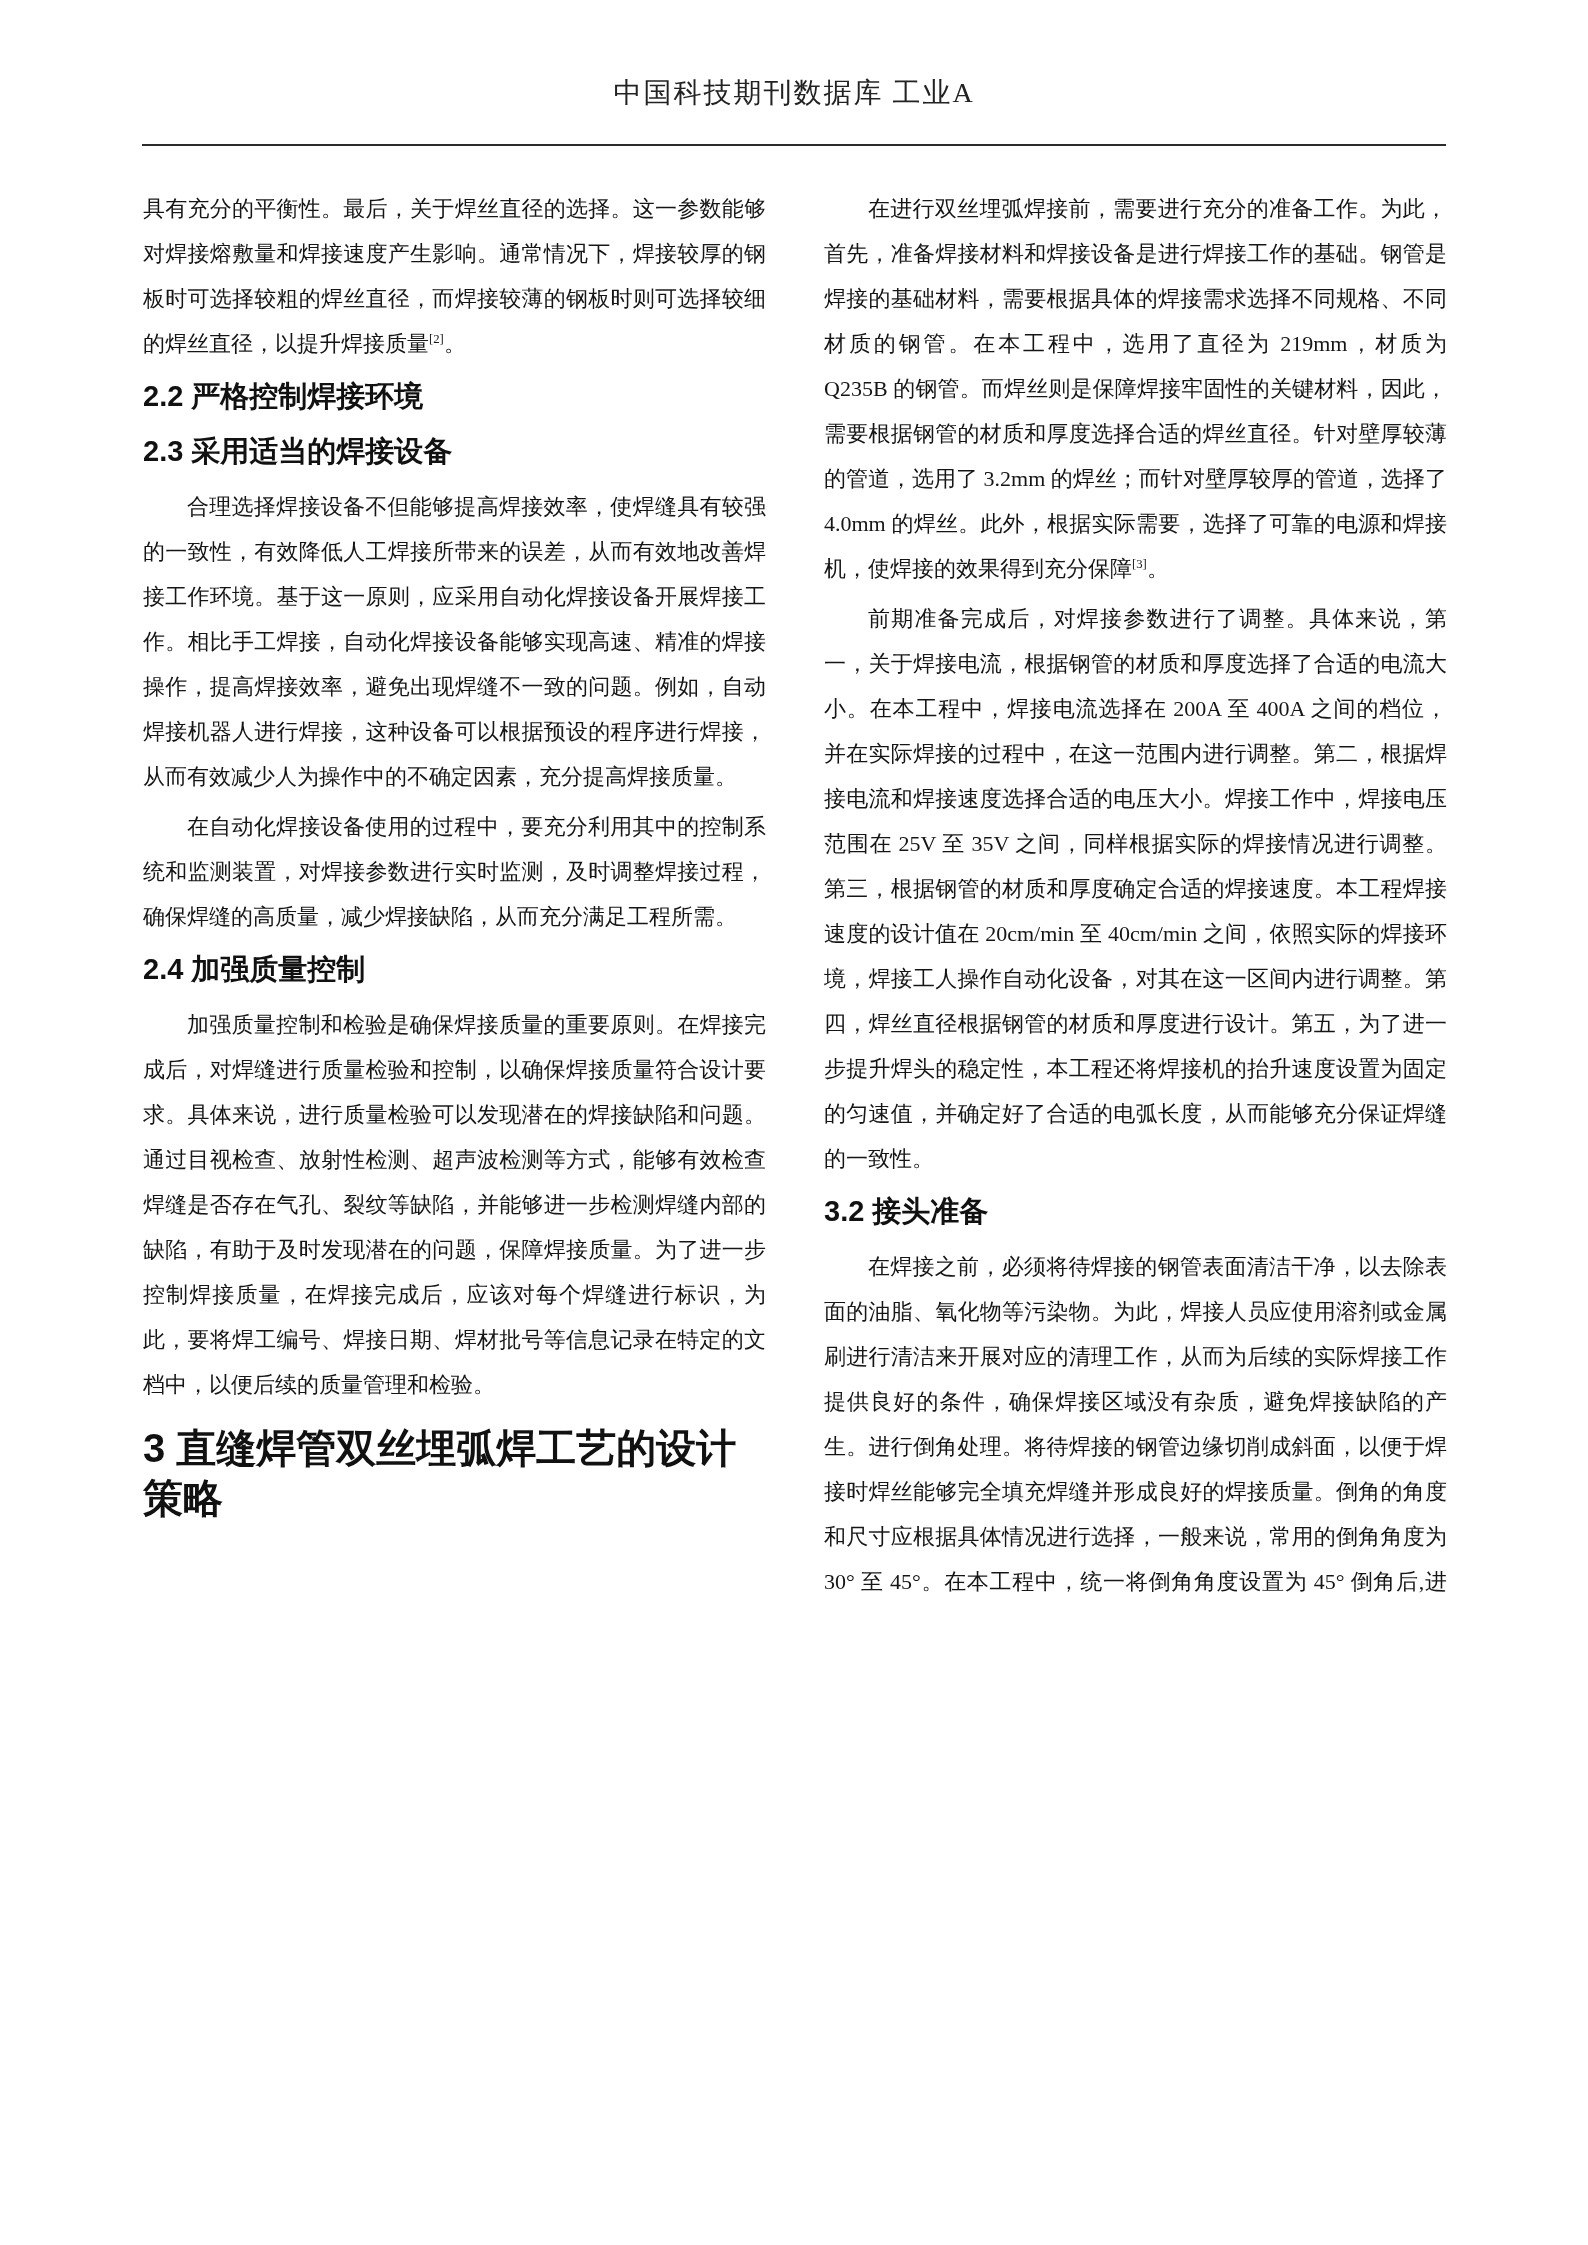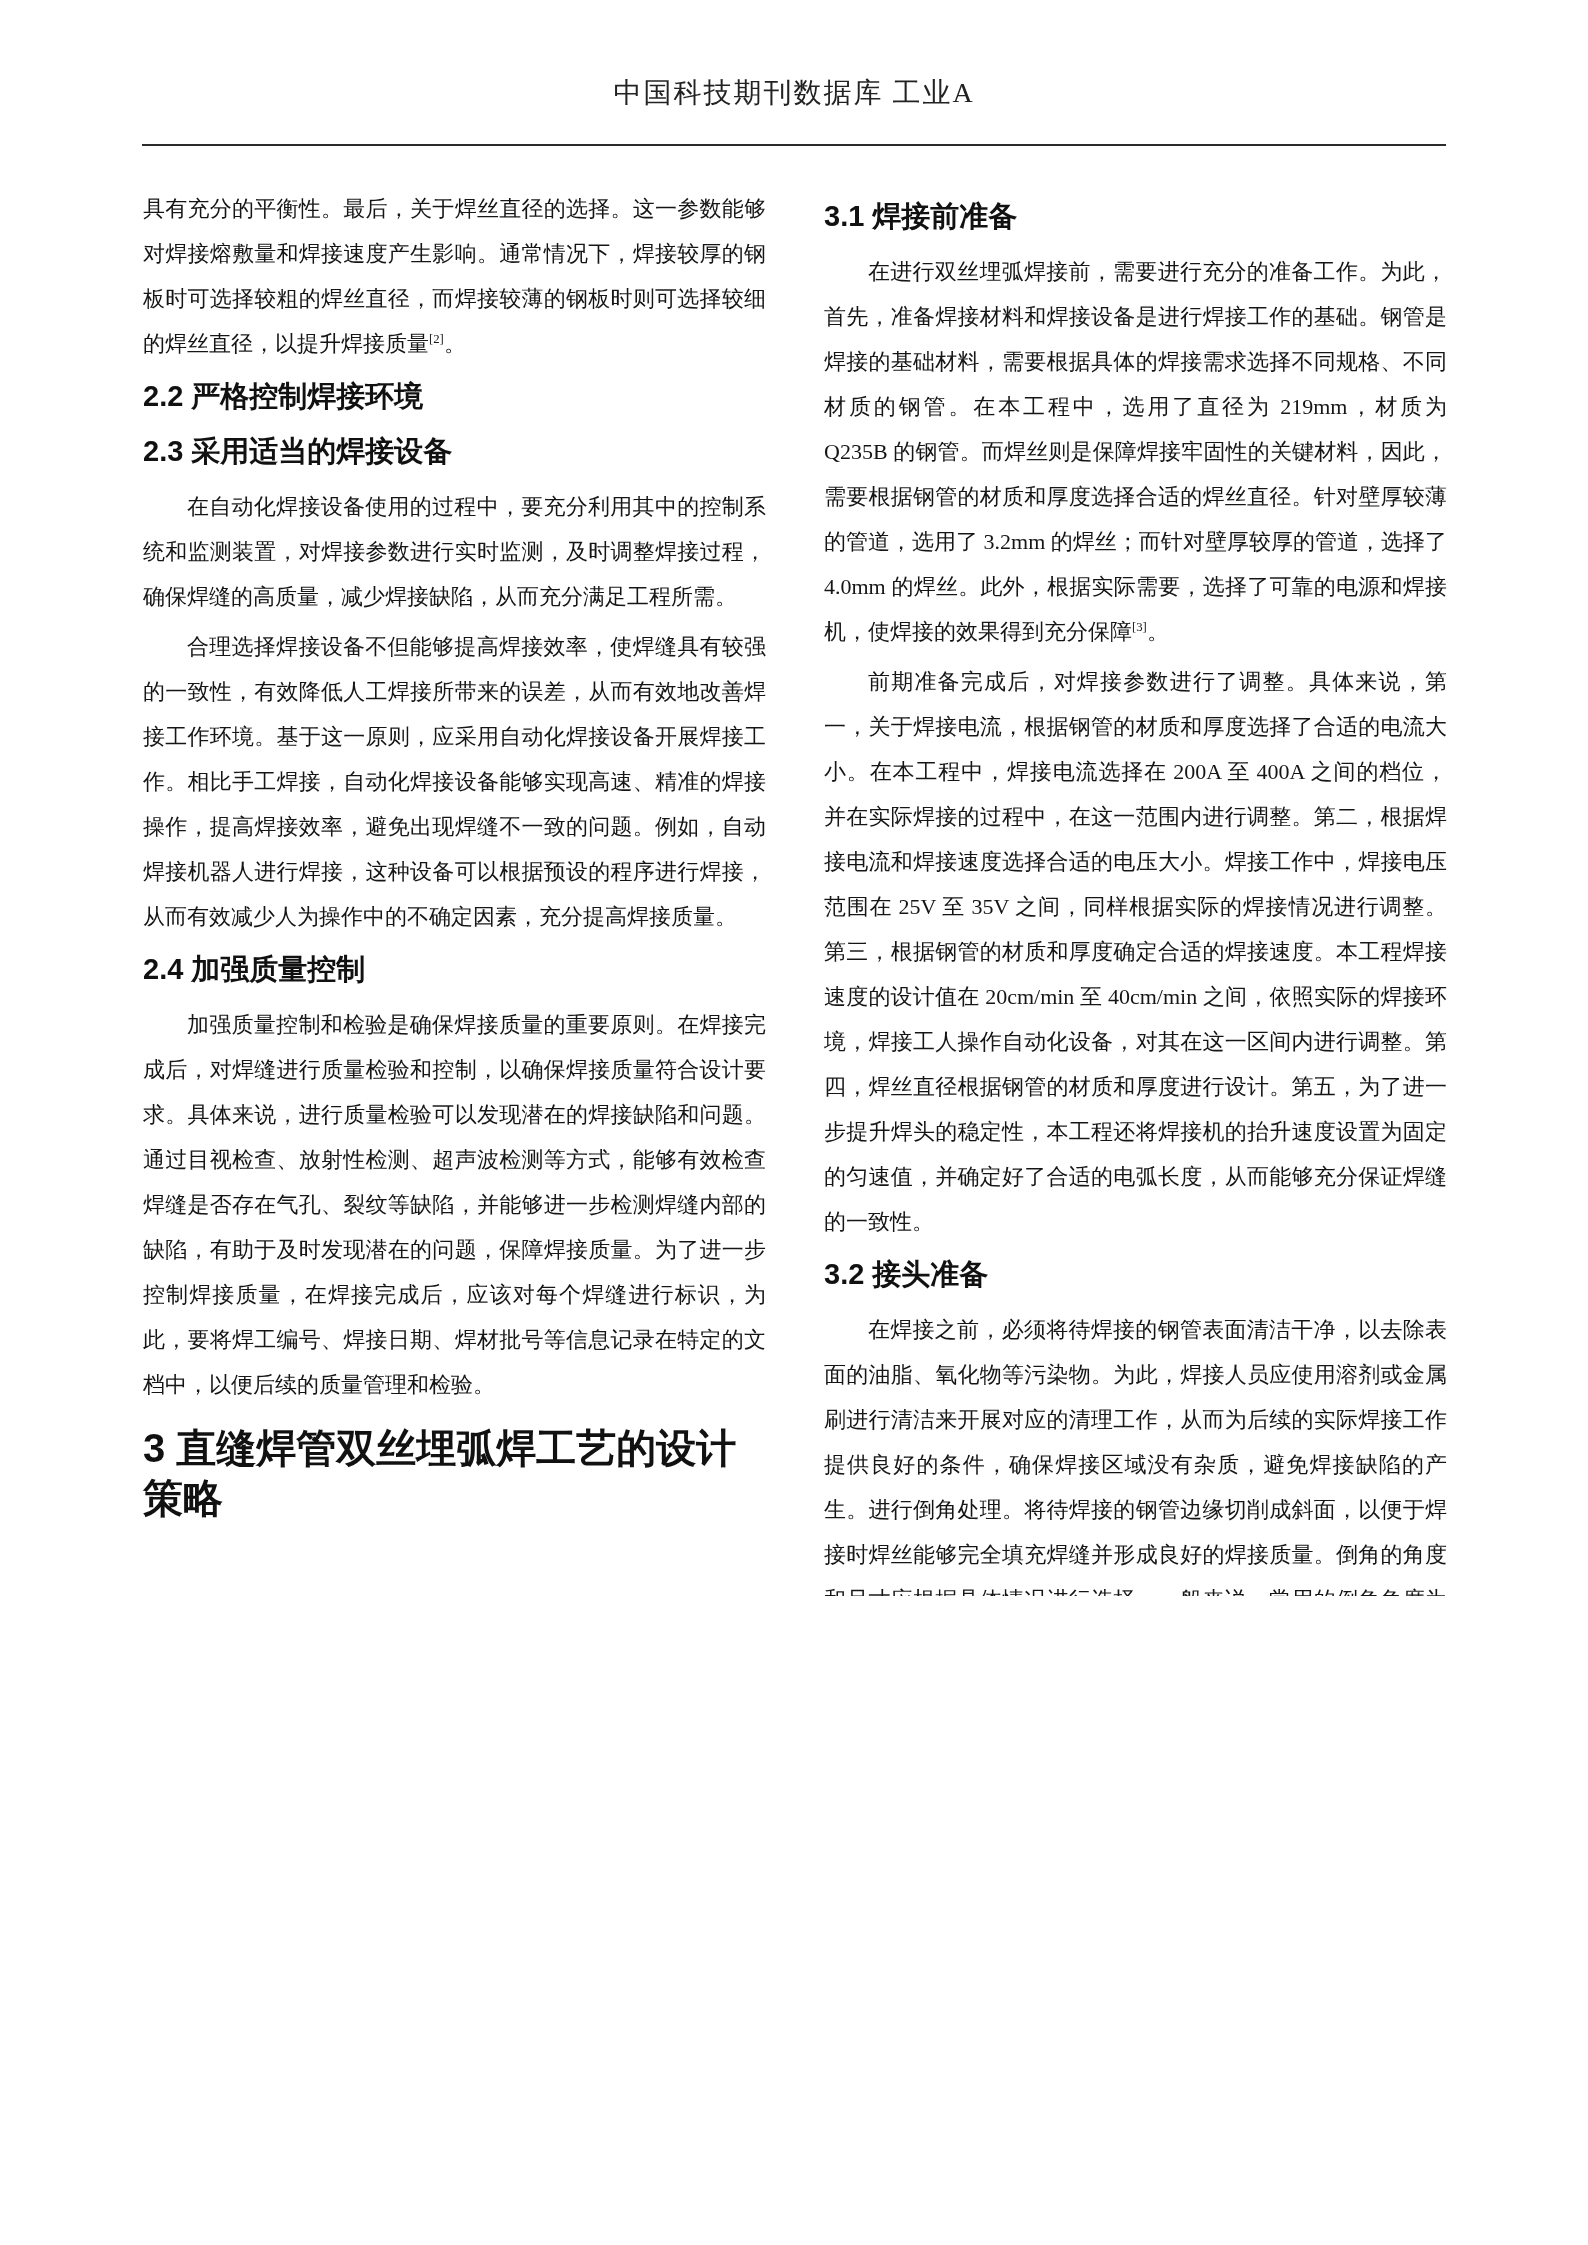--- a/index.html
+++ b/index.html
@@ -109,36 +109,35 @@
 
     <div class="col">
 
       <p class="body no-indent"><span>具有充分的平衡性。最后，关于焊丝直径的选择。这一参数能够对焊接熔敷量和焊接速度产生影响。通常情况下，焊接较厚的钢板时可选择较粗的焊丝直径，而焊接较薄的钢板时则可选择较细的焊丝直径，以提升焊接质量</span><sup class="ref">[2]</sup><span>。</span></p>
 
       <h2 class="sub-heading">2.2 严格控制焊接环境</h2>
 
 
       <h2 class="sub-heading">2.3 采用适当的焊接设备</h2>
 
+      <p class="body">合理选择焊接设备不但能够提高焊接效率，使焊缝具有较强的一致性，有效降低人工焊接所带来的误差，从而有效地改善焊接工作环境。基于这一原则，应采用自动化焊接设备开展焊接工作。相比手工焊接，自动化焊接设备能够实现高速、精准的焊接操作，提高焊接效率，避免出现焊缝不一致的问题。例如，自动焊接机器人进行焊接，这种设备可以根据预设的程序进行焊接，从而有效减少人为操作中的不确定因素，充分提高焊接质量。</p>
+
       <p class="body">在自动化焊接设备使用的过程中，要充分利用其中的控制系统和监测装置，对焊接参数进行实时监测，及时调整焊接过程，确保焊缝的高质量，减少焊接缺陷，从而充分满足工程所需。</p>
-
-      <p class="body">合理选择焊接设备不但能够提高焊接效率，使焊缝具有较强的一致性，有效降低人工焊接所带来的误差，从而有效地改善焊接工作环境。基于这一原则，应采用自动化焊接设备开展焊接工作。相比手工焊接，自动化焊接设备能够实现高速、精准的焊接操作，提高焊接效率，避免出现焊缝不一致的问题。例如，自动焊接机器人进行焊接，这种设备可以根据预设的程序进行焊接，从而有效减少人为操作中的不确定因素，充分提高焊接质量。</p>
 
       <h2 class="sub-heading">2.4 加强质量控制</h2>
 
       <p class="body">加强质量控制和检验是确保焊接质量的重要原则。在焊接完成后，对焊缝进行质量检验和控制，以确保焊接质量符合设计要求。具体来说，进行质量检验可以发现潜在的焊接缺陷和问题。通过目视检查、放射性检测、超声波检测等方式，能够有效检查焊缝是否存在气孔、裂纹等缺陷，并能够进一步检测焊缝内部的缺陷，有助于及时发现潜在的问题，保障焊接质量。为了进一步控制焊接质量，在焊接完成后，应该对每个焊缝进行标识，为此，要将焊工编号、焊接日期、焊材批号等信息记录在特定的文档中，以便后续的质量管理和检验。</p>
 
       <h1 class="main-heading">3 直缝焊管双丝埋弧焊工艺的设计策略</h1>
 
     </div>
 
     <div class="col">
 
 
-      <h2 class="sub-heading">3.1 焊接前准备</h2>
 
       <p class="body"><span>在进行双丝埋弧焊接前，需要进行充分的准备工作。为此，首先，准备焊接材料和焊接设备是进行焊接工作的基础。钢管是焊接的基础材料，需要根据具体的焊接需求选择不同规格、不同材质的钢管。在本工程中，选用了直径为 219mm，材质为 Q235B 的钢管。而焊丝则是保障焊接牢固性的关键材料，因此，需要根据钢管的材质和厚度选择合适的焊丝直径。针对壁厚较薄的管道，选用了 3.2mm 的焊丝；而针对壁厚较厚的管道，选择了 4.0mm 的焊丝。此外，根据实际需要，选择了可靠的电源和焊接机，使焊接的效果得到充分保障</span><sup class="ref">[3]</sup><span>。</span></p>
 
       <p class="body">前期准备完成后，对焊接参数进行了调整。具体来说，第一，关于焊接电流，根据钢管的材质和厚度选择了合适的电流大小。在本工程中，焊接电流选择在 200A 至 400A 之间的档位，并在实际焊接的过程中，在这一范围内进行调整。第二，根据焊接电流和焊接速度选择合适的电压大小。焊接工作中，焊接电压范围在 25V 至 35V 之间，同样根据实际的焊接情况进行调整。第三，根据钢管的材质和厚度确定合适的焊接速度。本工程焊接速度的设计值在 20cm/min 至 40cm/min 之间，依照实际的焊接环境，焊接工人操作自动化设备，对其在这一区间内进行调整。第四，焊丝直径根据钢管的材质和厚度进行设计。第五，为了进一步提升焊头的稳定性，本工程还将焊接机的抬升速度设置为固定的匀速值，并确定好了合适的电弧长度，从而能够充分保证焊缝的一致性。</p>
 
       <h2 class="sub-heading">3.2 接头准备</h2>
 
       <p class="body">在焊接之前，必须将待焊接的钢管表面清洁干净，以去除表面的油脂、氧化物等污染物。为此，焊接人员应使用溶剂或金属刷进行清洁来开展对应的清理工作，从而为后续的实际焊接工作提供良好的条件，确保焊接区域没有杂质，避免焊接缺陷的产生。进行倒角处理。将待焊接的钢管边缘切削成斜面，以便于焊接时焊丝能够完全填充焊缝并形成良好的焊接质量。倒角的角度和尺寸应根据具体情况进行选择，一般来说，常用的倒角角度为 30° 至 45°。在本工程中，统一将倒角角度设置为 45° 倒角后,进行开坡口的操作。</p>
 
     </div>

